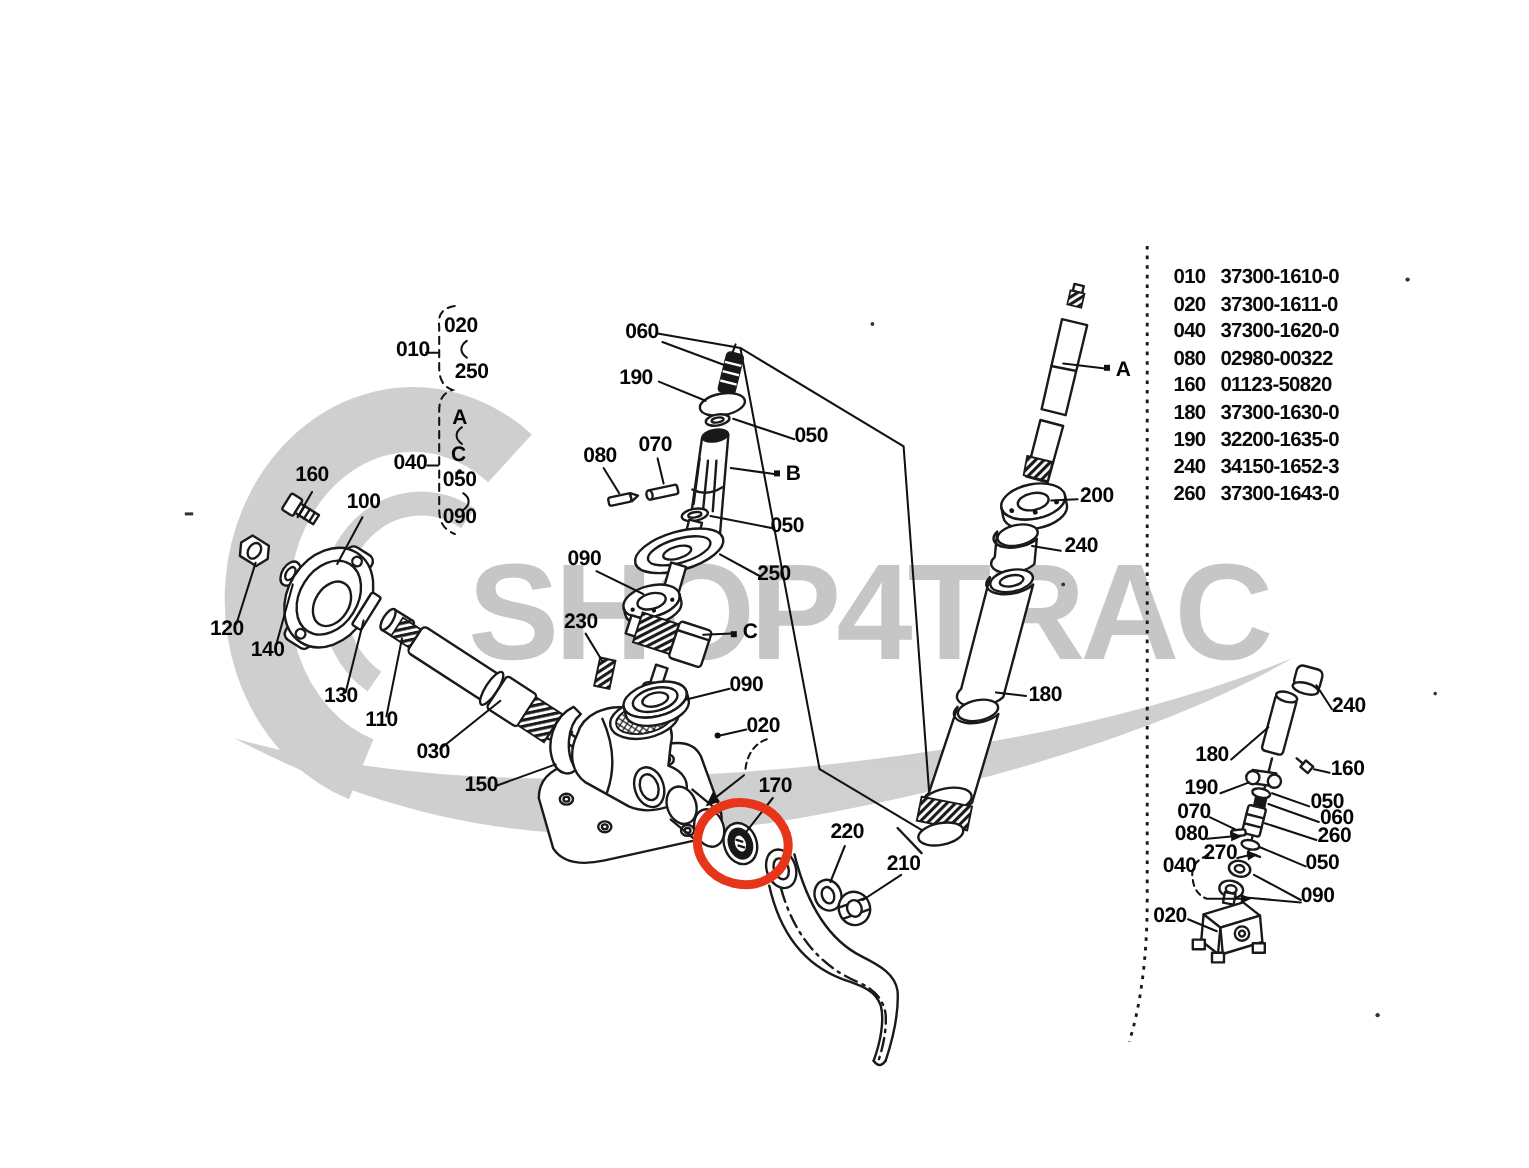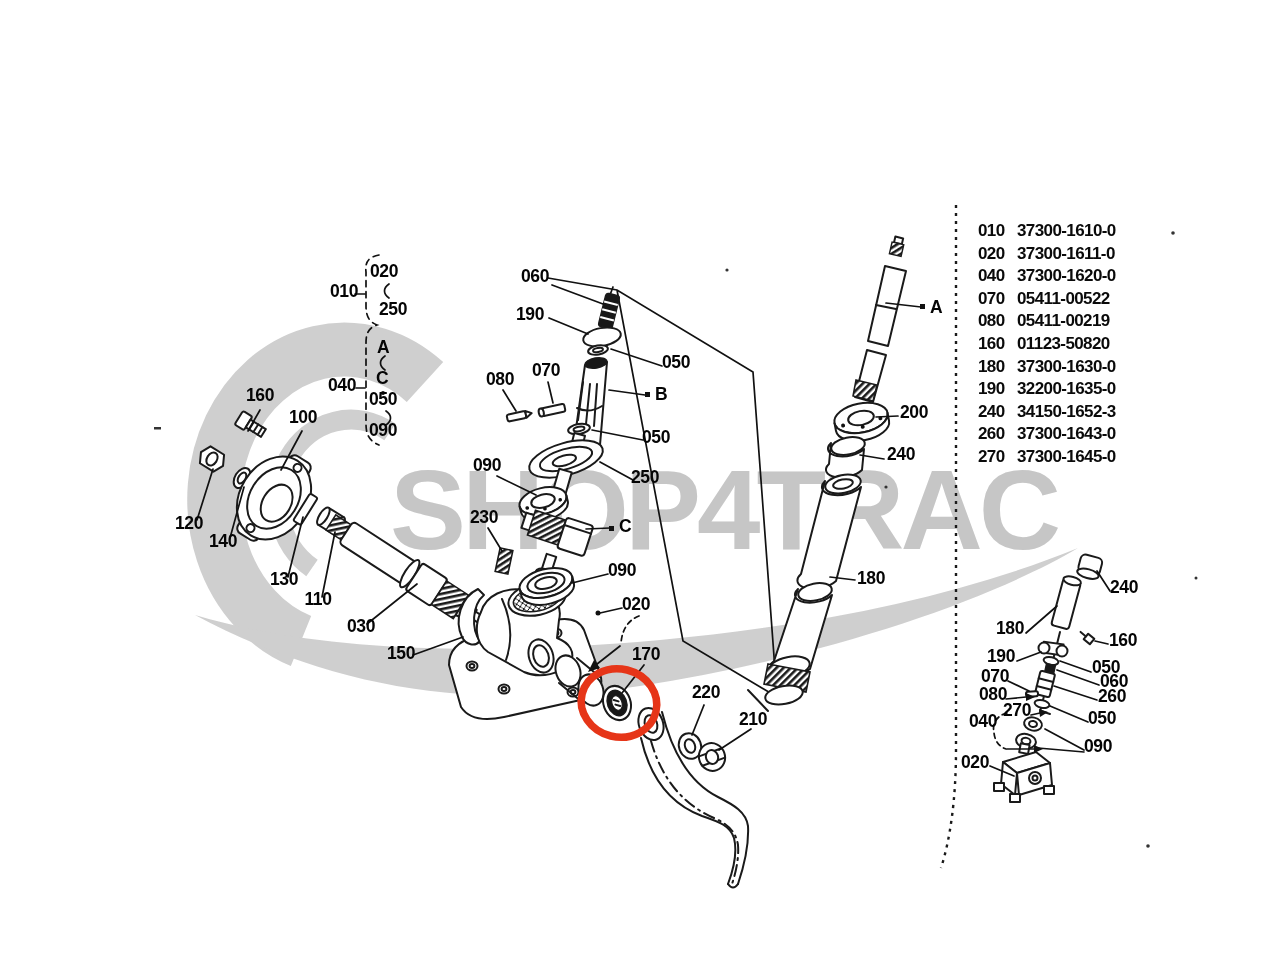--- a/index.html
+++ b/index.html
@@ -419,22 +419,20 @@
     <text class="lbl" x="975" y="768">020</text>
   </g>
 
   <ellipse cx="619" cy="703" rx="38" ry="34" fill="none" stroke="#e63518" stroke-width="7.5" transform="rotate(14 619 703)"></ellipse>
 </svg>
 
 <div class="parts-table">
   <div class="row"><span class="ref">010</span><span class="pn">37300-1610-0</span></div>
   <div class="row"><span class="ref">020</span><span class="pn">37300-1611-0</span></div>
   <div class="row"><span class="ref">040</span><span class="pn">37300-1620-0</span></div>
-  <div class="row"><span class="ref">070</span><span class="pn">05411-00522</span></div>
-  <div class="row"><span class="ref">080</span><span class="pn">05411-00219</span></div>
+  <div class="row"><span class="ref">080</span><span class="pn">02980-00322</span></div>
   <div class="row"><span class="ref">160</span><span class="pn">01123-50820</span></div>
   <div class="row"><span class="ref">180</span><span class="pn">37300-1630-0</span></div>
   <div class="row"><span class="ref">190</span><span class="pn">32200-1635-0</span></div>
   <div class="row"><span class="ref">240</span><span class="pn">34150-1652-3</span></div>
   <div class="row"><span class="ref">260</span><span class="pn">37300-1643-0</span></div>
-  <div class="row"><span class="ref">270</span><span class="pn">37300-1645-0</span></div>
 </div>
 </div>
 
 </body></html>

